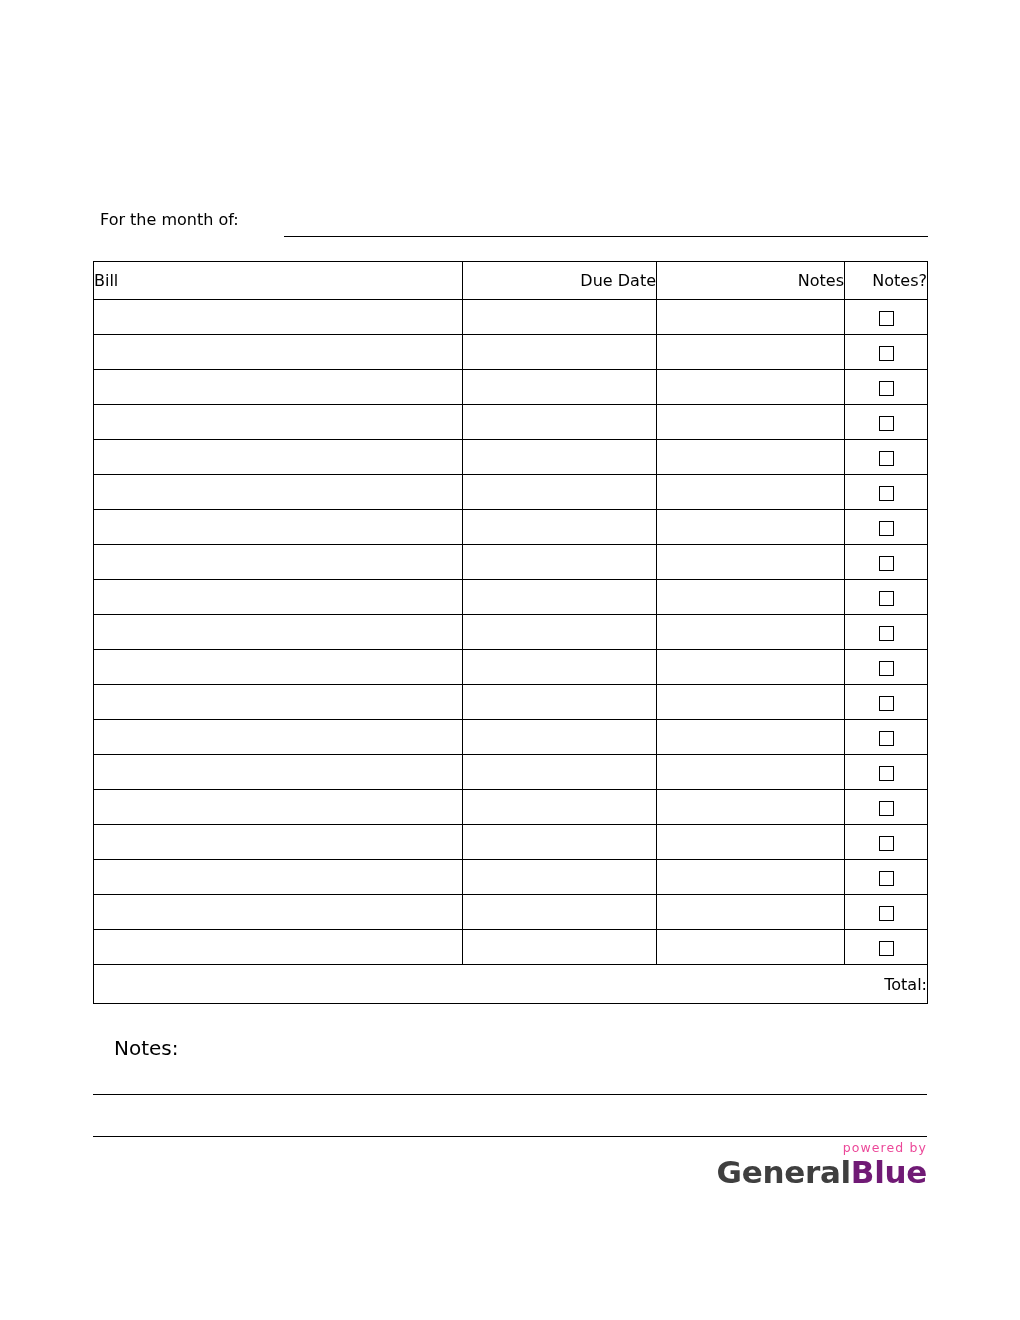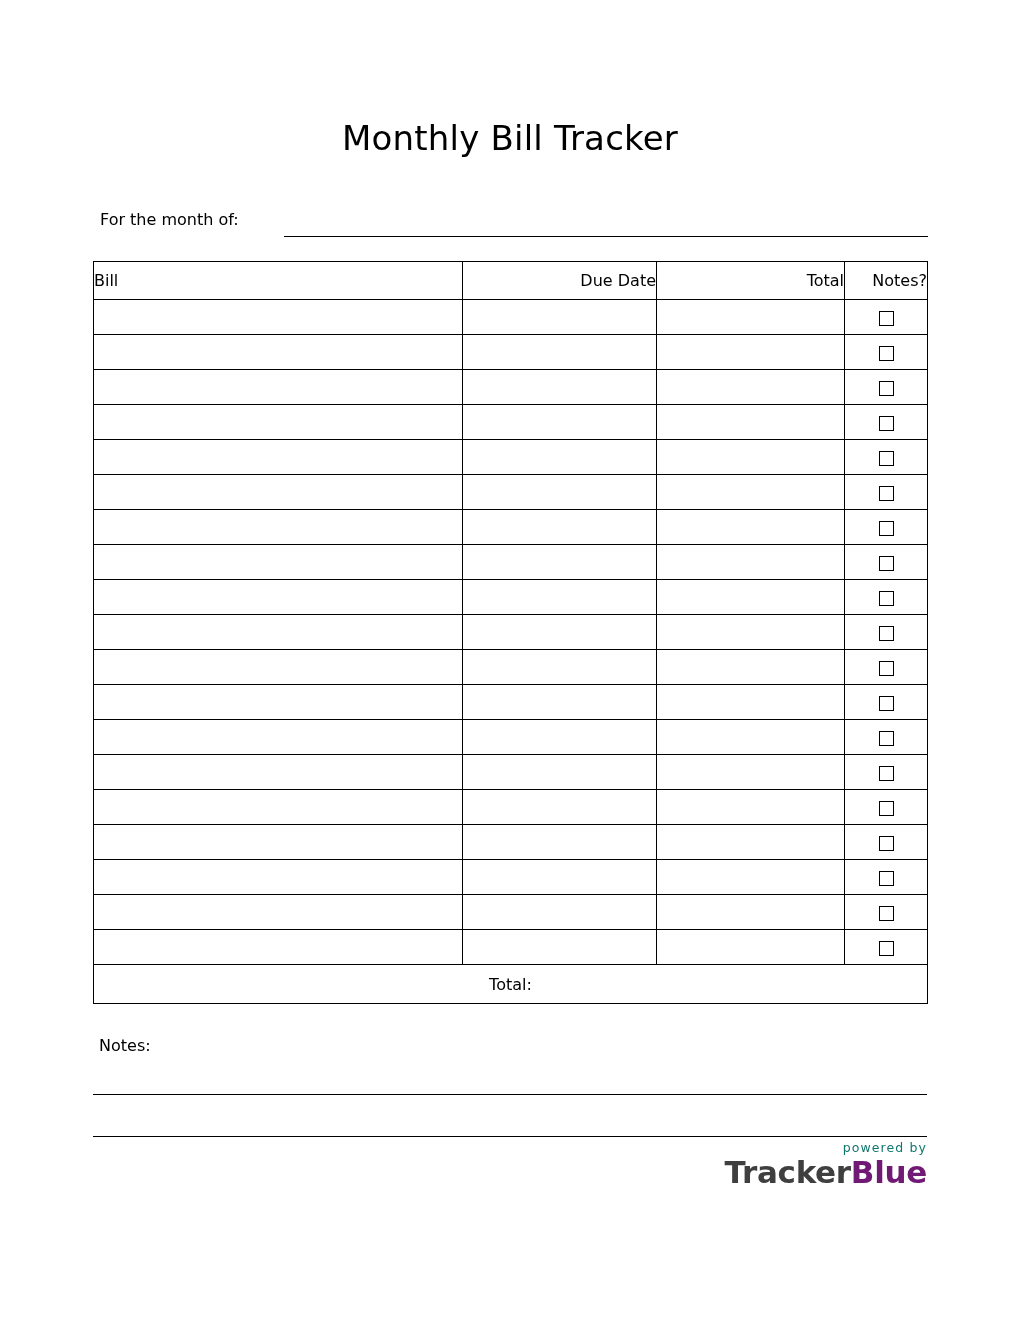--- a/index.html
+++ b/index.html
@@ -93,30 +93,30 @@
   }
   .checkbox {
     display: inline-block;
     width: 15px;
     height: 15px;
     border: 1.4px solid #000;
     box-sizing: border-box;
     vertical-align: middle;
   }
   td.total-cell {
-    text-align: center;
+    text-align: right;
     height: 38px;
     vertical-align: middle;
     font-size: 16px;
   }
   .notes-label {
     position: absolute;
-    left: 99px;
+    left: 114px;
     top: 1036px;
-    font-size: 16px;
+    font-size: 20px;
   }
   .notes-line-1 {
     position: absolute;
     left: 93px;
     top: 1094px;
     width: 834px;
     border-bottom: 1px solid #000;
   }
   .notes-line-2 {
     position: absolute;
@@ -127,57 +127,56 @@
   }
   .brand {
     position: absolute;
     right: 93px;
     top: 1140px;
     width: 300px;
     text-align: right;
   }
   .brand .powered {
     font-size: 12.5px;
-    color: #0f766e;
+    color: #ec4899;
     letter-spacing: 1.1px;
     margin-bottom: 1px;
   }
   .brand .logo {
     font-size: 31px;
     font-weight: 700;
     letter-spacing: -0.3px;
     line-height: 1.05;
   }
   .brand .logo .g1 { color: #3f3f3f; }
   .brand .logo .g2 { color: #701a75; }
 </style>
 </head>
 <body>
 
 <div class="page">
 
-  <div class="title">Monthly Bill Tracker</div>
 
   <div class="month-row">
     <div class="month-label">For the month of:</div>
     <div class="month-line"></div>
   </div>
 
   <table class="bills">
     <colgroup>
       <col class="col-bill">
       <col class="col-due">
       <col class="col-amount">
       <col class="col-paid">
     </colgroup>
     <thead>
       <tr>
         <th class="h-bill">Bill</th>
         <th class="h-due">Due Date</th>
-        <th class="h-amount">Total</th>
+        <th class="h-amount">Notes</th>
         <th class="h-paid">Notes?</th>
       </tr>
     </thead>
     <tbody id="bill-rows">
         <tr>
           <td></td>
           <td></td>
           <td></td>
           <td class="paid-cell"><span class="checkbox"></span></td>
         </tr>
@@ -297,17 +296,17 @@
     </tfoot>
   </table>
 
   <div class="notes-label">Notes:</div>
   <div class="notes-line-1"></div>
   <div class="notes-line-2"></div>
 
   <div class="brand">
     <div class="powered">powered by</div>
     <div class="logo">
-      <span class="g1">Tracker</span><span class="g2">Blue</span>
+      <span class="g1">General</span><span class="g2">Blue</span>
     </div>
   </div>
 
 </div>
 
 </body></html>

